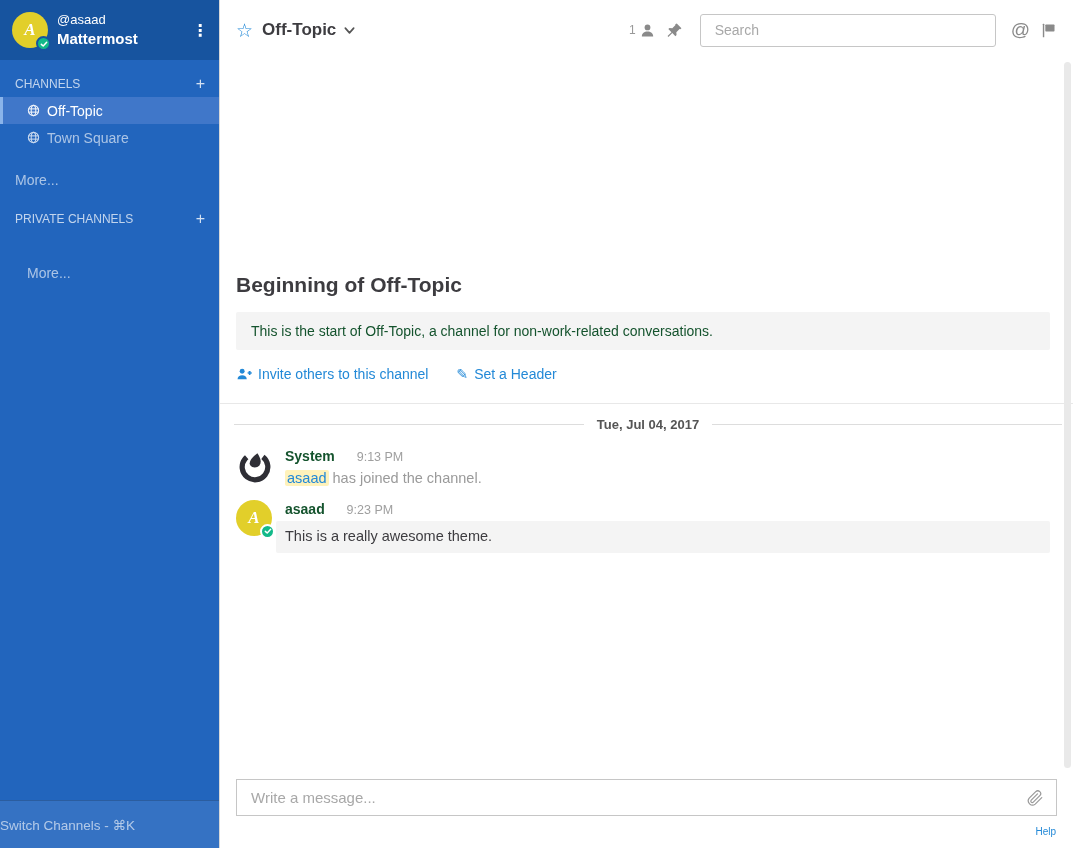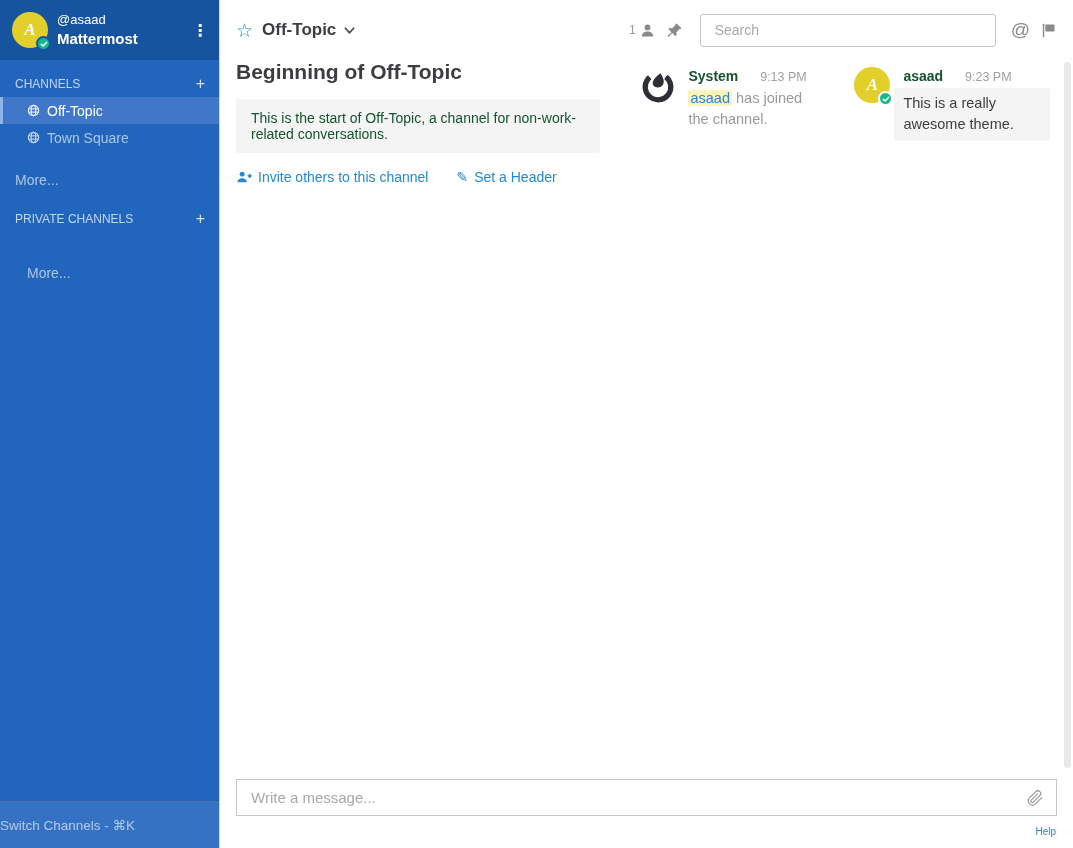--- a/index.html
+++ b/index.html
@@ -41,21 +41,21 @@
   .chevron { margin-left:7px; display:flex; }
   .header-spacer { flex:1; }
   .member-count { font-size:12px; color:#999; margin-right:3px; }
   .hicon { color:#8a8a8a; display:flex; align-items:center; cursor:pointer; }
   .hicon + .hicon { margin-left:10px; }
   .search-box { width:296px; height:33px; border:1px solid #c6c6c6; border-radius:3px; margin:0 15px 0 17px; display:flex; align-items:center; padding:0 12px; background:#fff; }
   .search-box input { border:0; outline:0; width:100%; font-size:14px; font-family:inherit; color:#3d3c40; background:transparent; }
   .search-box input::placeholder { color:#a8a8a8; }
   .at-icon { font-size:19px; color:#8a8a8a; font-weight:400; }
   
-  .post-area { flex:1; display:flex; flex-direction:row; justify-content:center; overflow:hidden; padding-bottom:4px; }
+  .post-area { flex:1; display:flex; flex-direction:column; justify-content:center; overflow:hidden; padding-bottom:4px; }
   .intro { padding:0 16px; }
   .intro-title { font-size:21px; font-weight:600; color:#3d3c40; margin:0 0 15px 0; }
   .intro-box { background:#f4f4f4; border-radius:2px; padding:11px 15px; font-size:14px; color:#14532d; margin:0 7px 16px 0; }
   .intro-links { display:flex; align-items:center; gap:28px; margin-bottom:21px; }
   .intro-link { display:flex; align-items:center; gap:6px; color:#2389d7; font-size:14px; cursor:pointer; }
   .pencil-glyph { font-size:14px; line-height:1; }
   .full-rule { border:0; border-top:1px solid #e8e8e8; margin:0; }
   .date-divider { display:flex; align-items:center; margin:13px 11px 8px 14px; }
   .date-divider .line { flex:1; border-top:1px solid #ddd; }
   .date-divider .date-text { padding:0 13px; font-size:13px; font-weight:600; color:#555; white-space:nowrap; }
@@ -200,20 +200,25 @@
         </span>
         <span class="intro-link">
           <span class="pencil-glyph">✎</span>
           <span>Set a Header</span>
         </span>
       </div>
     </div>
 
     <hr class="full-rule">
 
+    <div class="date-divider">
+      <span class="line"></span>
+      <span class="date-text">Tue, Jul 04, 2017</span>
+      <span class="line"></span>
+    </div>
 
     <div class="post system-post">
       <div class="post-avatar">
         <svg width="38" height="38" viewBox="0 0 40 40">
           <circle cx="20" cy="21" r="13.5" fill="none" stroke="#2e2e35" stroke-width="5.5" stroke-dasharray="66 19" transform="rotate(-52 20 21)"></circle>
           <path d="M22.5 6.5 C26 11.5 27.2 16 24.7 19.3 C22.2 22.4 17.2 22.4 15.1 19.3 C13.1 16.3 15.6 11.5 22.5 6.5 Z" fill="#2e2e35"></path>
         </svg>
       </div>
       <div class="post-content">
         <div class="post-head">

